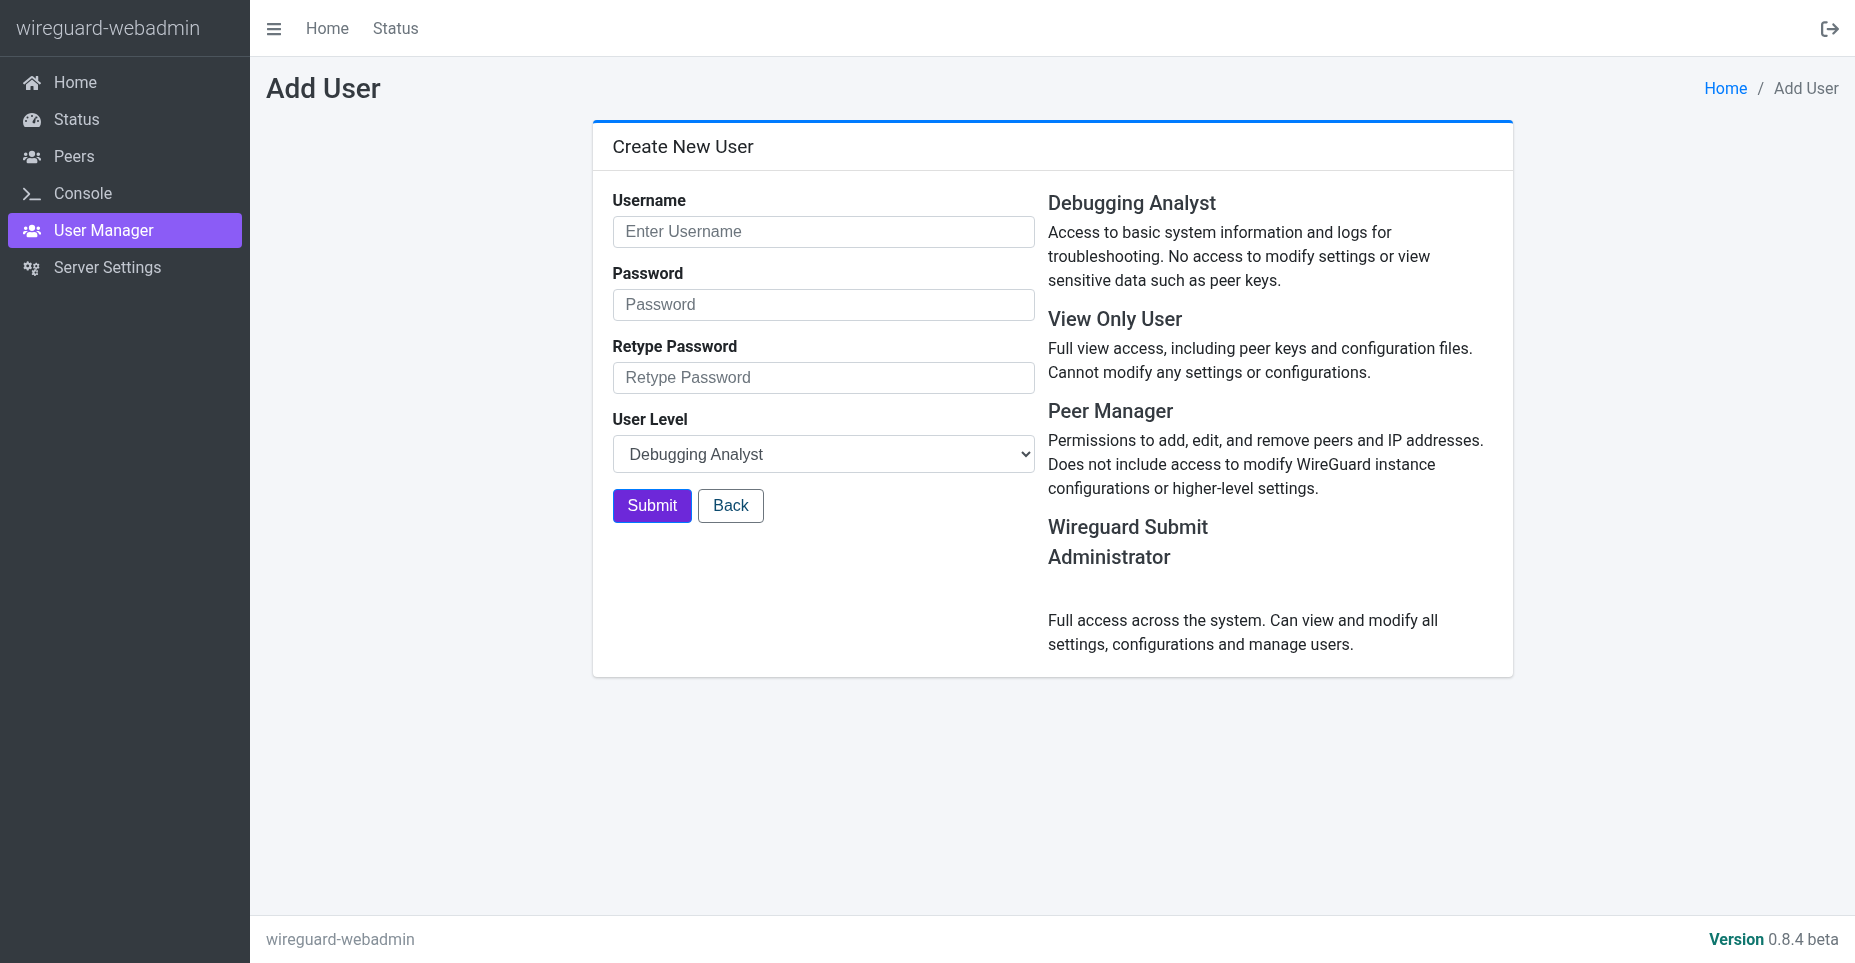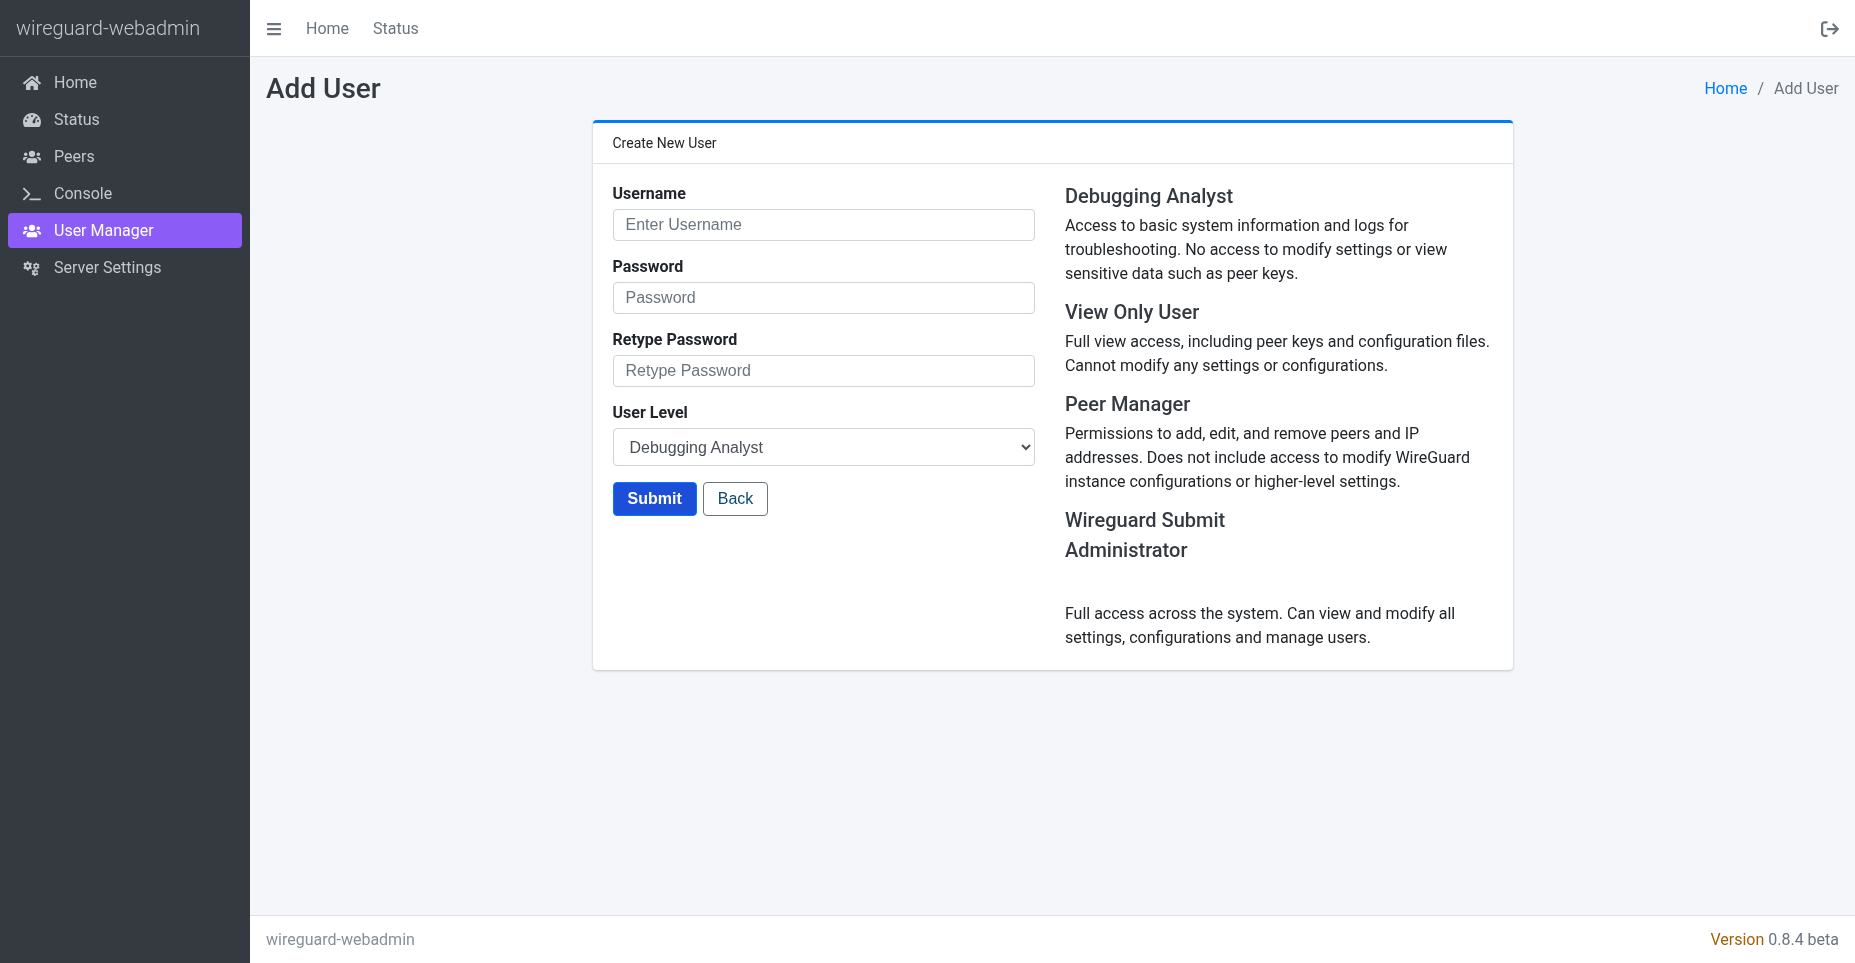--- a/index.html
+++ b/index.html
@@ -32,44 +32,44 @@
     .content-header { padding: 15px 16px; display: flex; align-items: center; justify-content: space-between; gap: 40px; }
     .content-header h1 { font-size: 28px; font-weight: 500; color: #343a40; }
     .breadcrumb { font-size: 16px; color: #6c757d; }
     .breadcrumb a { color: #007bff; text-decoration: none; }
     .breadcrumb .sep { padding: 0 6px; color: #6c757d; }
 
     
     .content { flex: 1; padding: 0 16px 16px 16px; overflow: auto; }
     .container-narrow { max-width: 920px; margin: 0 auto; }
     .card { background: #fff; border-radius: 4px; box-shadow: 0 0 1px rgba(0,0,0,.125), 0 1px 3px rgba(0,0,0,.2); border-top: 3px solid #007bff; }
-    .card-header { padding: 12px 20px; border-bottom: 1px solid rgba(0,0,0,.125); font-size: 14px; color: #212529; }
-    .card-body { padding: 20px; display: flex; gap: 30px; }
+    .card-header { padding: 12px 20px; border-bottom: 1px solid rgba(0,0,0,.125); font-size: 19px; color: #212529; }
+    .card-body { padding: 20px; display: flex; gap: 13px; }
     .form-col { flex: 0 0 48%; }
     .info-col { flex: 1; }
 
     .form-group { margin-bottom: 16px; }
     .form-group label { display: block; font-weight: 700; font-size: 16px; margin-bottom: 6px; color: #212529; }
     .form-control { width: 100%; padding: 6px 12px; font-size: 16px; border: 1px solid #ced4da; border-radius: 4px; color: #495057; background: #fff; }
     .form-control::placeholder { color: #6c757d; opacity: 1; }
     select.form-control { height: 38px; }
 
     .btn { display: inline-block; padding: 7px 14px; font-size: 16px; border-radius: 4px; border: 1px solid transparent; cursor: pointer; text-align: center; }
-    .btn-primary { background: #1d4ed8; color: #fff; border-color: #007bff; font-weight: bold; }
+    .btn-primary { background: #6d28d9; color: #fff; border-color: #007bff; }
     .btn-default { background: #fff; color: #0c4a6e; border-color: #6c757d; }
     .btn-row { display: flex; gap: 6px; }
 
     .info-col h5 { font-size: 20px; font-weight: 500; color: #343a40; margin-bottom: 6px; margin-top: 0; }
     .info-col p { font-size: 16px; color: #212529; margin-bottom: 14px; line-height: 1.5; }
     .info-col .role-block:last-child p { margin-bottom: 0; margin-top: 40px; }
 
     
     .footer { background: #fff; border-top: 1px solid #dee2e6; padding: 14px 16px; color: #869099; font-size: 16px; display: flex; justify-content: space-between; align-items: center; }
     .footer .right { color: #6c757d; }
-    .footer .right b { color: #a16207; font-weight: 400; }
+    .footer .right b { color: #0f766e; font-weight: 700; }
   </style>
 </head>
 <body>
 
 <aside class="sidebar">
   <div class="sidebar-brand">wireguard-webadmin</div>
   <ul class="sidebar-nav">
     <li>
       <a href="#">
         <span class="icon">

